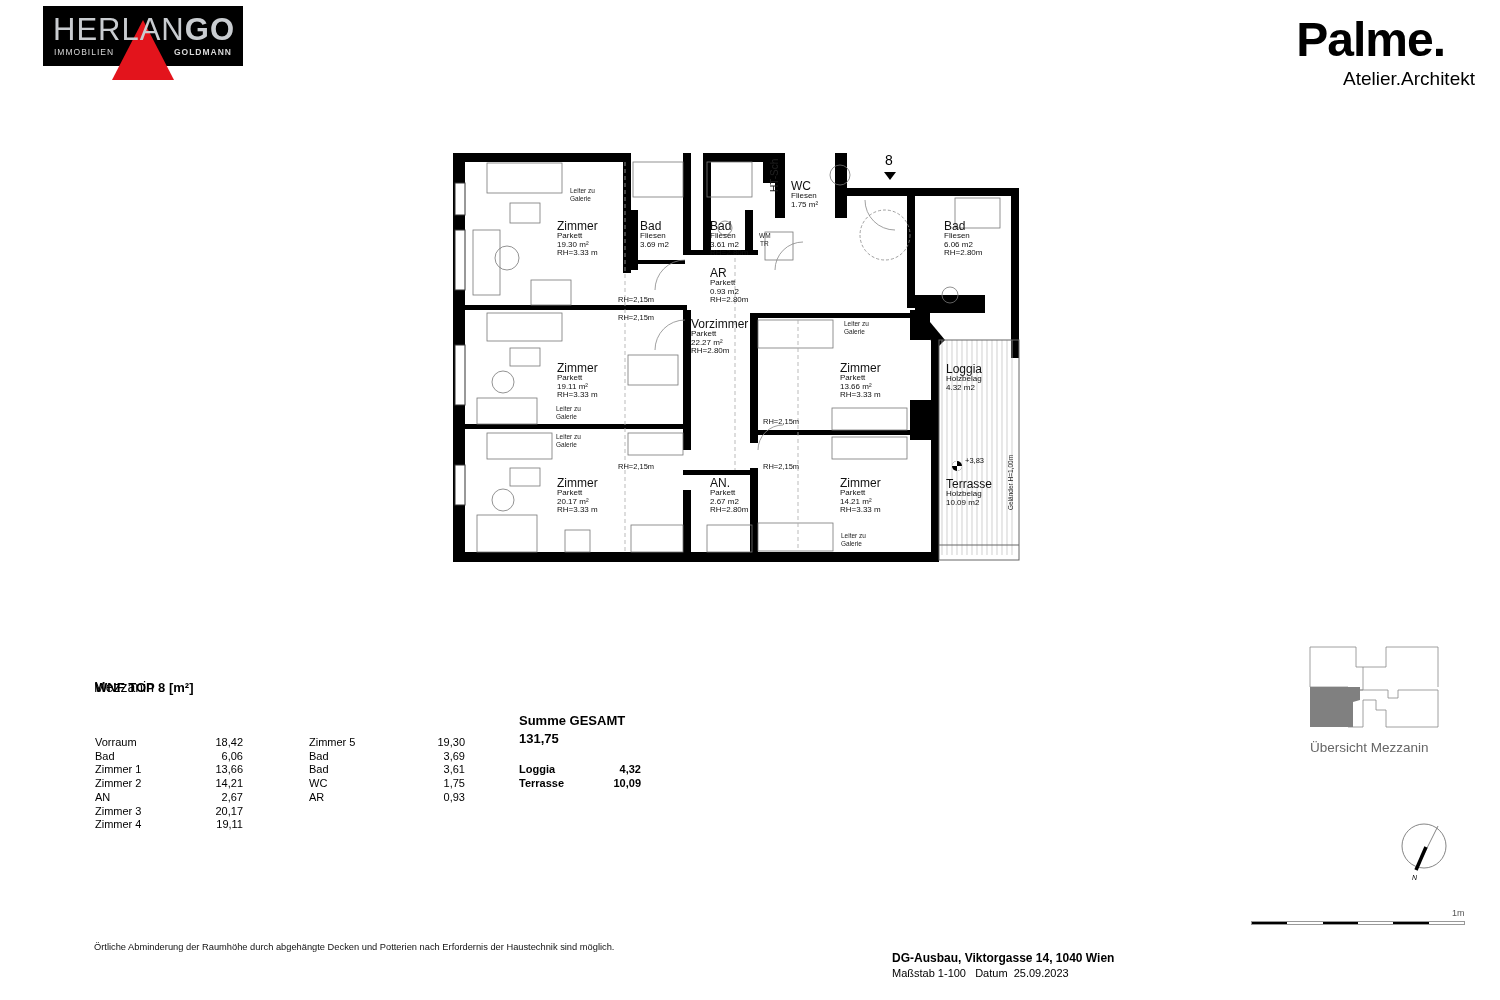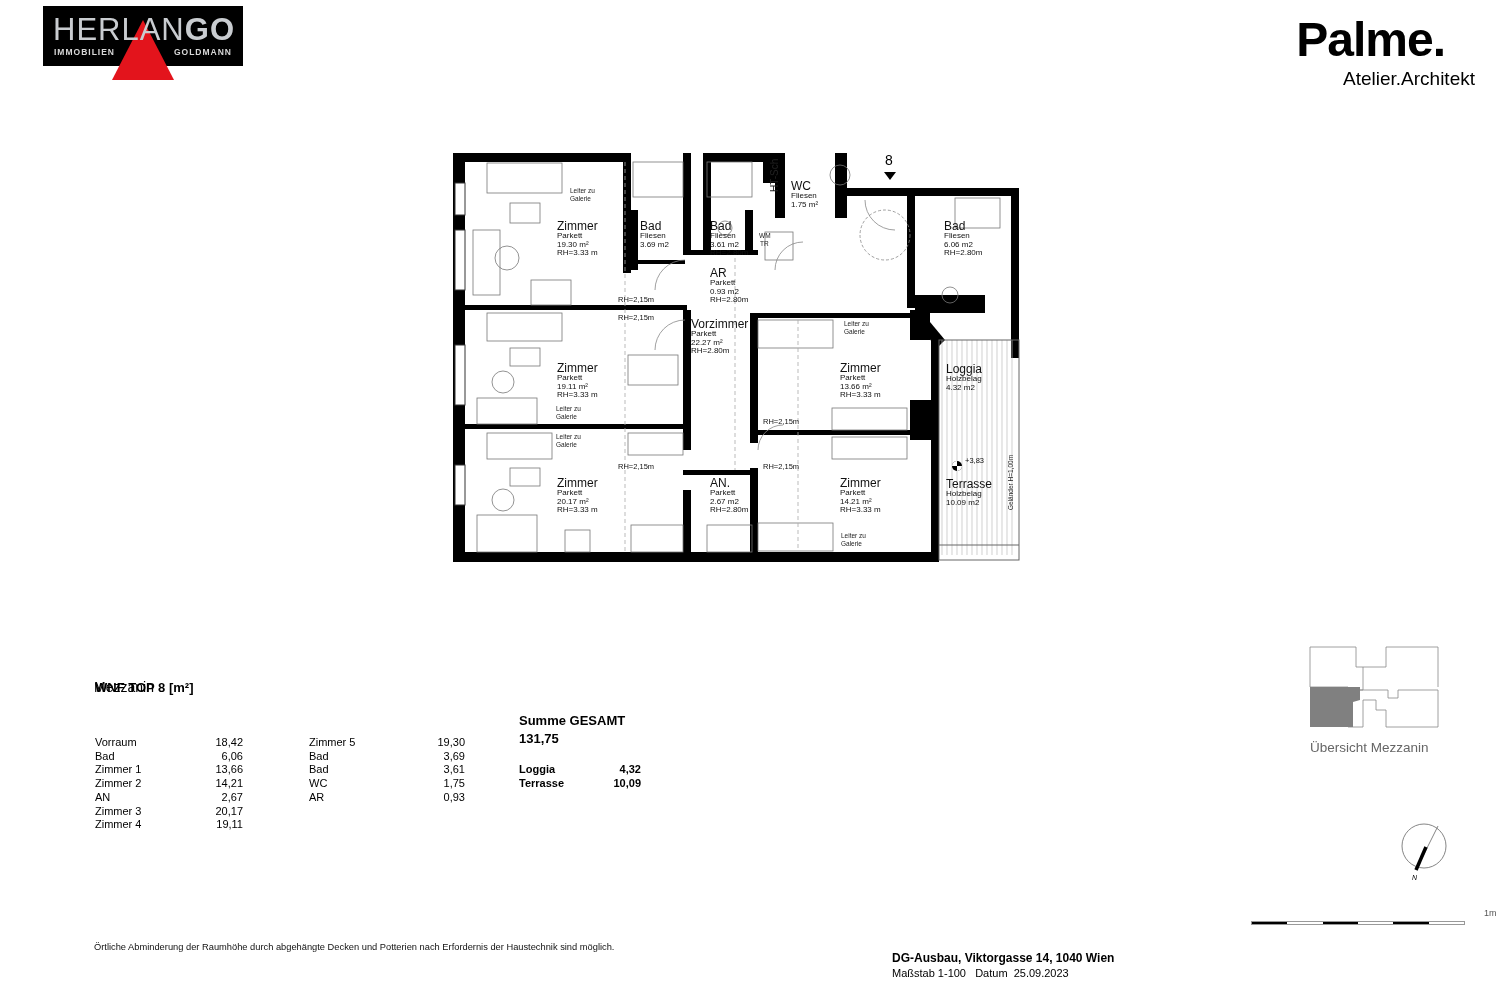--- a/index.html
+++ b/index.html
@@ -5,21 +5,21 @@
   * { box-sizing: border-box; margin: 0; padding: 0; }
   html, body { width: 1500px; height: 1000px; background: #ffffff; overflow: hidden; }
   body { position: relative; font-family: "Liberation Sans", sans-serif; color: #000; }
 
   
   .logo-herlango { position: absolute; left: 43px; top: 6px; width: 200px; height: 60px; background: #000; }
   .logo-herlango .tri { position: absolute; left: 69px; top: 14px; width: 0; height: 0;
     border-left: 31px solid transparent; border-right: 31px solid transparent; border-bottom: 60px solid #e3141c; }
   .logo-herlango .word { position: absolute; left: 10px; top: 6px; font-size: 31px; font-weight: normal; letter-spacing: 1px; color: #c9ccd0; font-family: "Liberation Sans", sans-serif; }
   .logo-herlango .word b { font-weight: bold; }
-  .logo-herlango .sub1 { position: absolute; left: 11px; top: 41px; font-size: 8.5px; font-weight: bold; color: #d8d8d8; letter-spacing: 1px; }
+  .logo-herlango .sub1 { position: absolute; left: 11px; top: 41px; font-size: 8.5px; font-weight: normal; color: #d8d8d8; letter-spacing: 1px; }
   .logo-herlango .sub2 { position: absolute; right: 11px; top: 41px; font-size: 8.5px; font-weight: bold; color: #d8d8d8; letter-spacing: 1px; }
 
   
   .logo-palme { position: absolute; right: 25px; top: 0px; text-align: right; }
   .logo-palme .main { font-size: 48px; font-weight: bold; letter-spacing: -1px; line-height: 48px; padding-top: 16px; margin-right: 30px; text-align: center; }
   .logo-palme .sub { font-size: 19px; line-height: 22px; margin-top: 4px; }
 
   
   .plan { position: absolute; left: 445px; top: 150px; width: 585px; height: 420px; }
   .plan svg { position: absolute; left: 0; top: 0; }
@@ -43,21 +43,21 @@
 
   
   .overview { position: absolute; left: 1308px; top: 645px; width: 132px; height: 85px; }
   .overview-label { position: absolute; left: 1310px; top: 740px; font-size: 13.5px; color: #666; }
 
   .north { position: absolute; left: 1398px; top: 823px; width: 52px; height: 60px; }
 
   .scale { position: absolute; left: 1251px; top: 921px; width: 214px; height: 4px; border: 1px solid #999; display: flex; }
   .scale div { flex: 1; }
   .scale .b { background: #000; }
-  .scale-label { position: absolute; left: 1452px; top: 908px; font-size: 9px; color: #555; margin-left: 32px; }
+  .scale-label { position: absolute; left: 1452px; top: 908px; font-size: 9px; color: #555; }
 
   .disclaimer { position: absolute; left: 94px; top: 941px; font-size: 9.3px; line-height: 13.5px; color: #111; }
   .project { position: absolute; left: 892px; top: 951px; }
   .project .t { font-size: 12px; font-weight: bold; line-height: 15px; }
   .project .s { font-size: 11px; line-height: 15px; }
 </style>
 </head>
 <body>
 
 <div class="logo-herlango">

